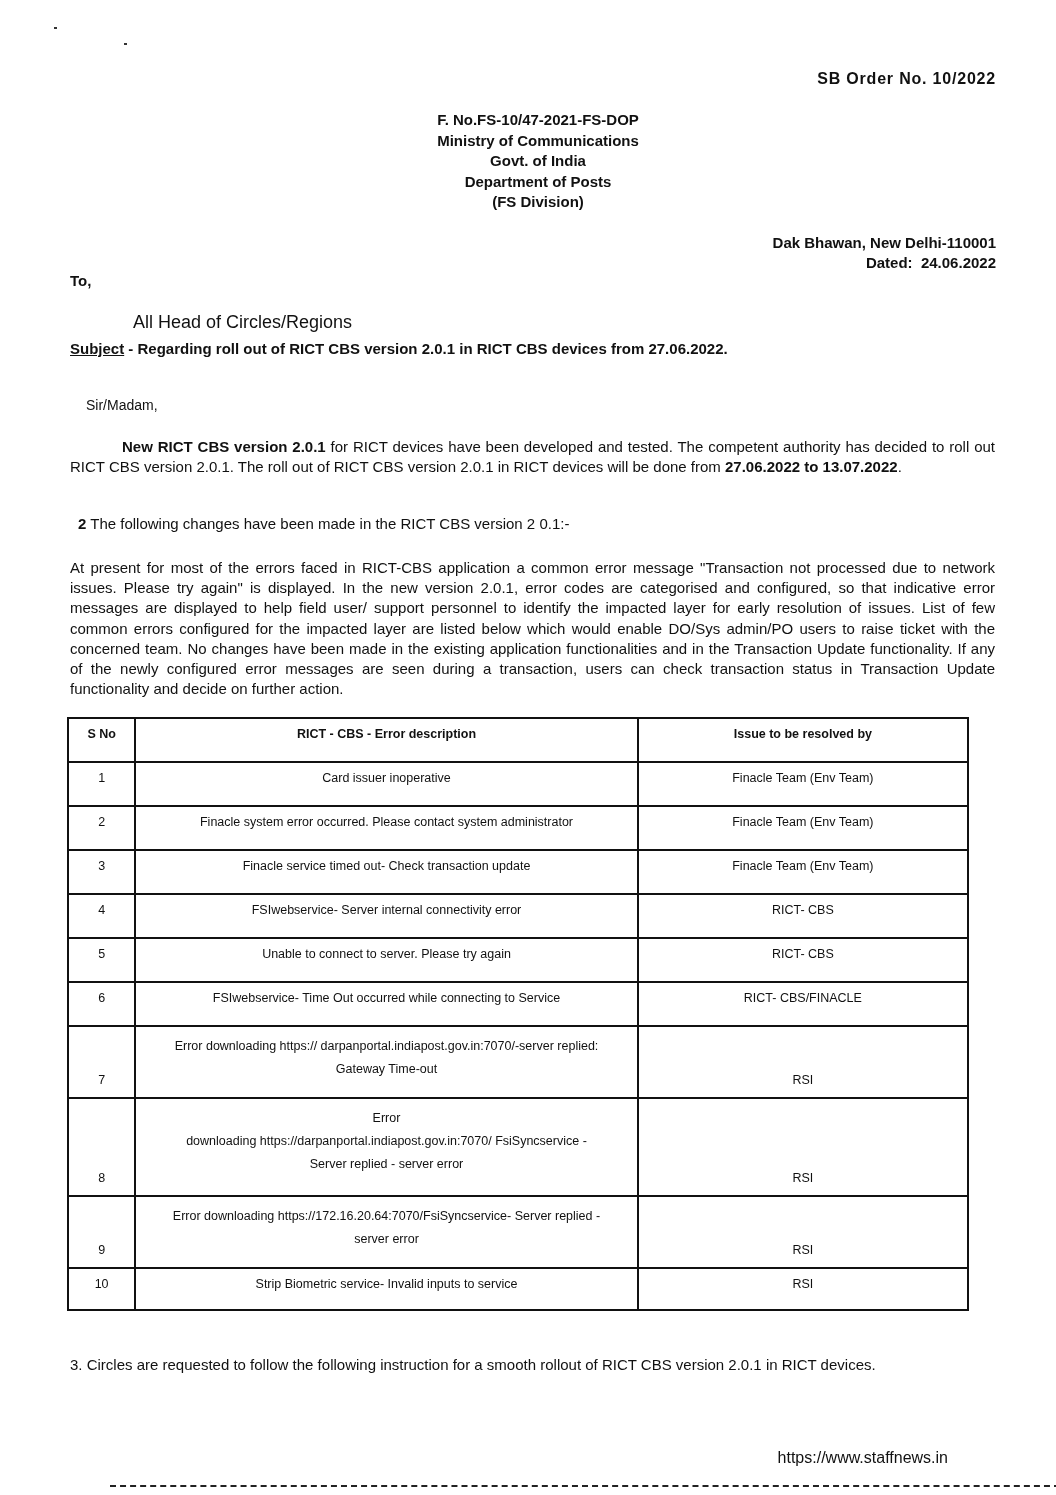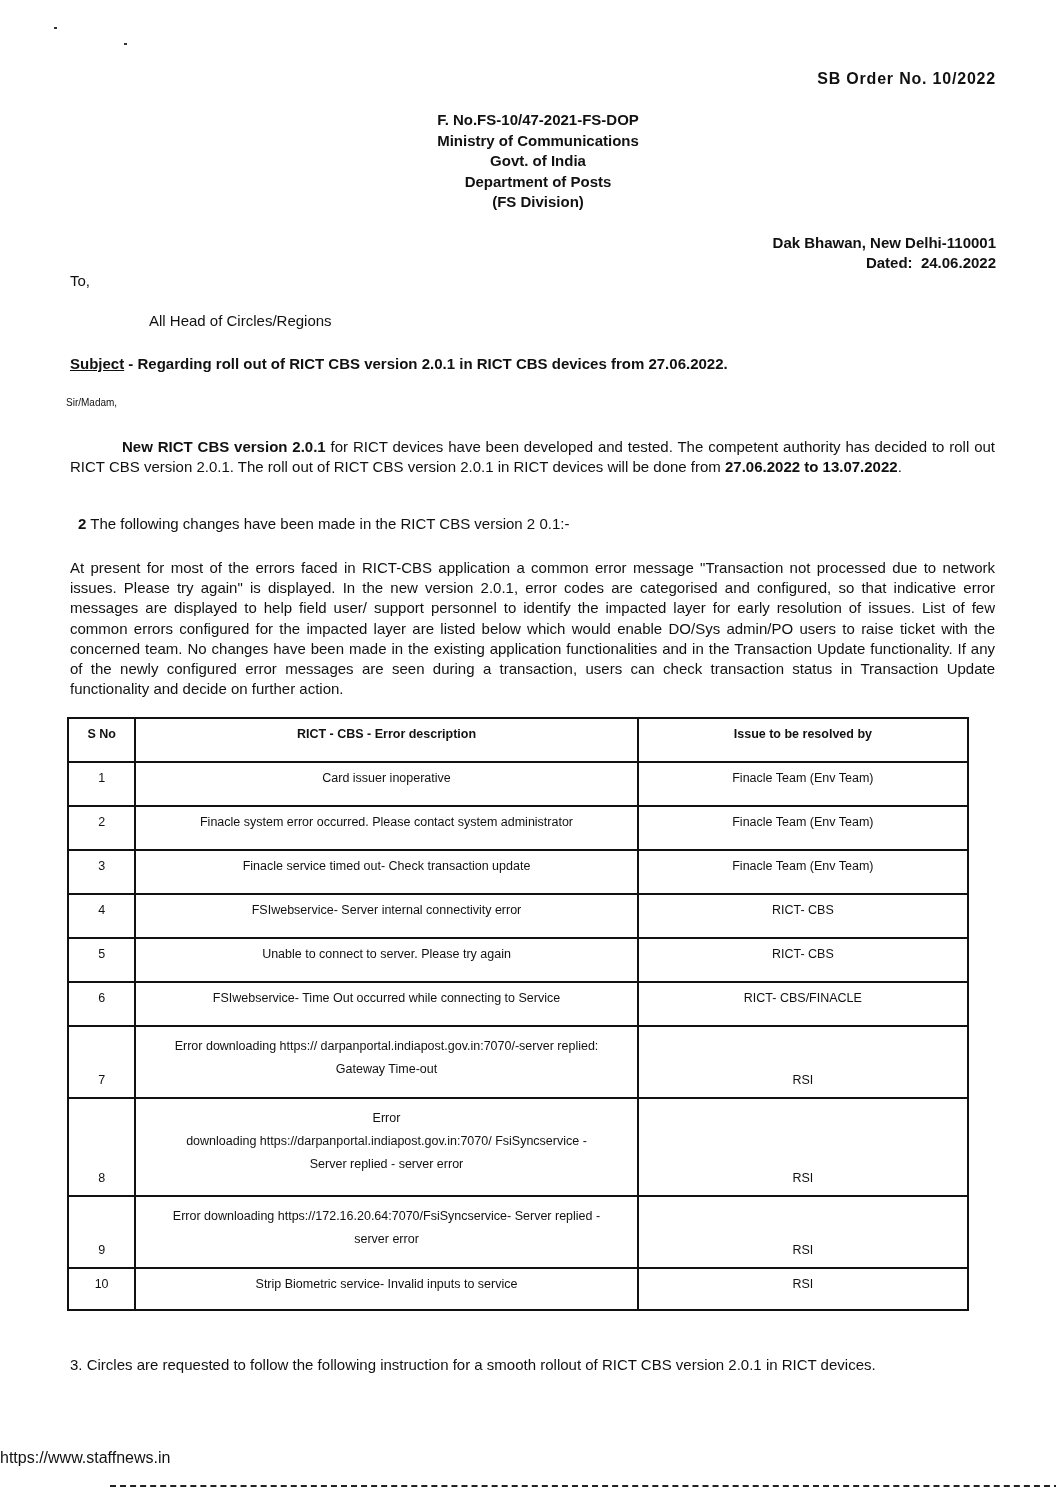--- a/index.html
+++ b/index.html
@@ -5,25 +5,25 @@
     html, body { margin: 0; padding: 0; background: #ffffff; }
     body {
       width: 1056px; height: 1495px; position: relative; overflow: hidden;
       font-family: "Liberation Sans", sans-serif; color: #111;
     }
     .abs { position: absolute; }
     .order-no { right: 60px; top: 70px; font-size: 16px; font-weight: bold; letter-spacing: 0.8px; }
     .letterhead { left: 0; width: 1056px; top: 110px; text-align: center; font-size: 15px; font-weight: bold; line-height: 20.5px; }
     .letterhead div { padding-left: 20px; }
     .addr { right: 60px; top: 233px; text-align: right; font-size: 15px; font-weight: bold; line-height: 20px; }
-    .to { left: 70px; top: 272px; font-size: 15px; }
-    .recipient { left: 149px; top: 312px; font-size: 15px; }
-    .subject { left: 70px; top: 355px; font-size: 15px; font-weight: bold; }
+    .to { left: 70px; top: 272px; font-size: 15px; font-weight: bold; }
+    .recipient { left: 133px; top: 312px; font-size: 18px; }
+    .subject { left: 70px; top: 340px; font-size: 15px; font-weight: bold; }
     .subject .u { text-decoration: underline; font-weight: bold; }
-    .salutation { left: 66px; top: 397px; font-size: 10px; }
+    .salutation { left: 86px; top: 397px; font-size: 14px; }
     .para { left: 70px; width: 925px; font-size: 15px; line-height: 20.2px; text-align: justify; }
     .p1 { top: 437px; text-indent: 52px; }
     .p2 { top: 514px; left: 78px; }
     .p3 { top: 558px; }
     table.errors {
       position: absolute; left: 67px; top: 717px; width: 902px;
       border-collapse: collapse; font-size: 12.5px;
     }
     table.errors td, table.errors th {
       border: 2px solid #111; vertical-align: top; padding: 8px 2px 0 2px; text-align: center; font-weight: normal;
@@ -32,21 +32,21 @@
     .c1 { width: 60px; text-align: center !important; }
     .c2 { width: 487px; }
     .c3 { width: 318px; }
     tr.r-norm td { height: 34px; }
     tr.r-tall td { height: 52px; }
     tr.r-xtall td { height: 78px; }
     tr.r-short td { height: 32px; }
     .valign-bottom { vertical-align: bottom !important; padding-bottom: 10px !important; }
     .desc-line { display: block; line-height: 23px; }
     .p4 { top: 1355px; line-height: 20px; }
-    .footer-url { left: 0; width: 948px; top: 1449px; text-align: left; font-size: 16px; }
+    .footer-url { left: 0; width: 948px; top: 1449px; text-align: right; font-size: 16px; }
     .footer-rule { left: 110px; top: 1485px; width: 950px; border-top: 2px dashed #222; }
     .speck { width: 3px; height: 2px; background: #333; }
   </style>
 </head>
 <body>
 
 <div class="abs speck" style="left:54px;top:27px;"></div>
 <div class="abs speck" style="left:124px;top:43px;"></div>
 
 <div class="abs order-no">SB Order No. 10/2022</div>

